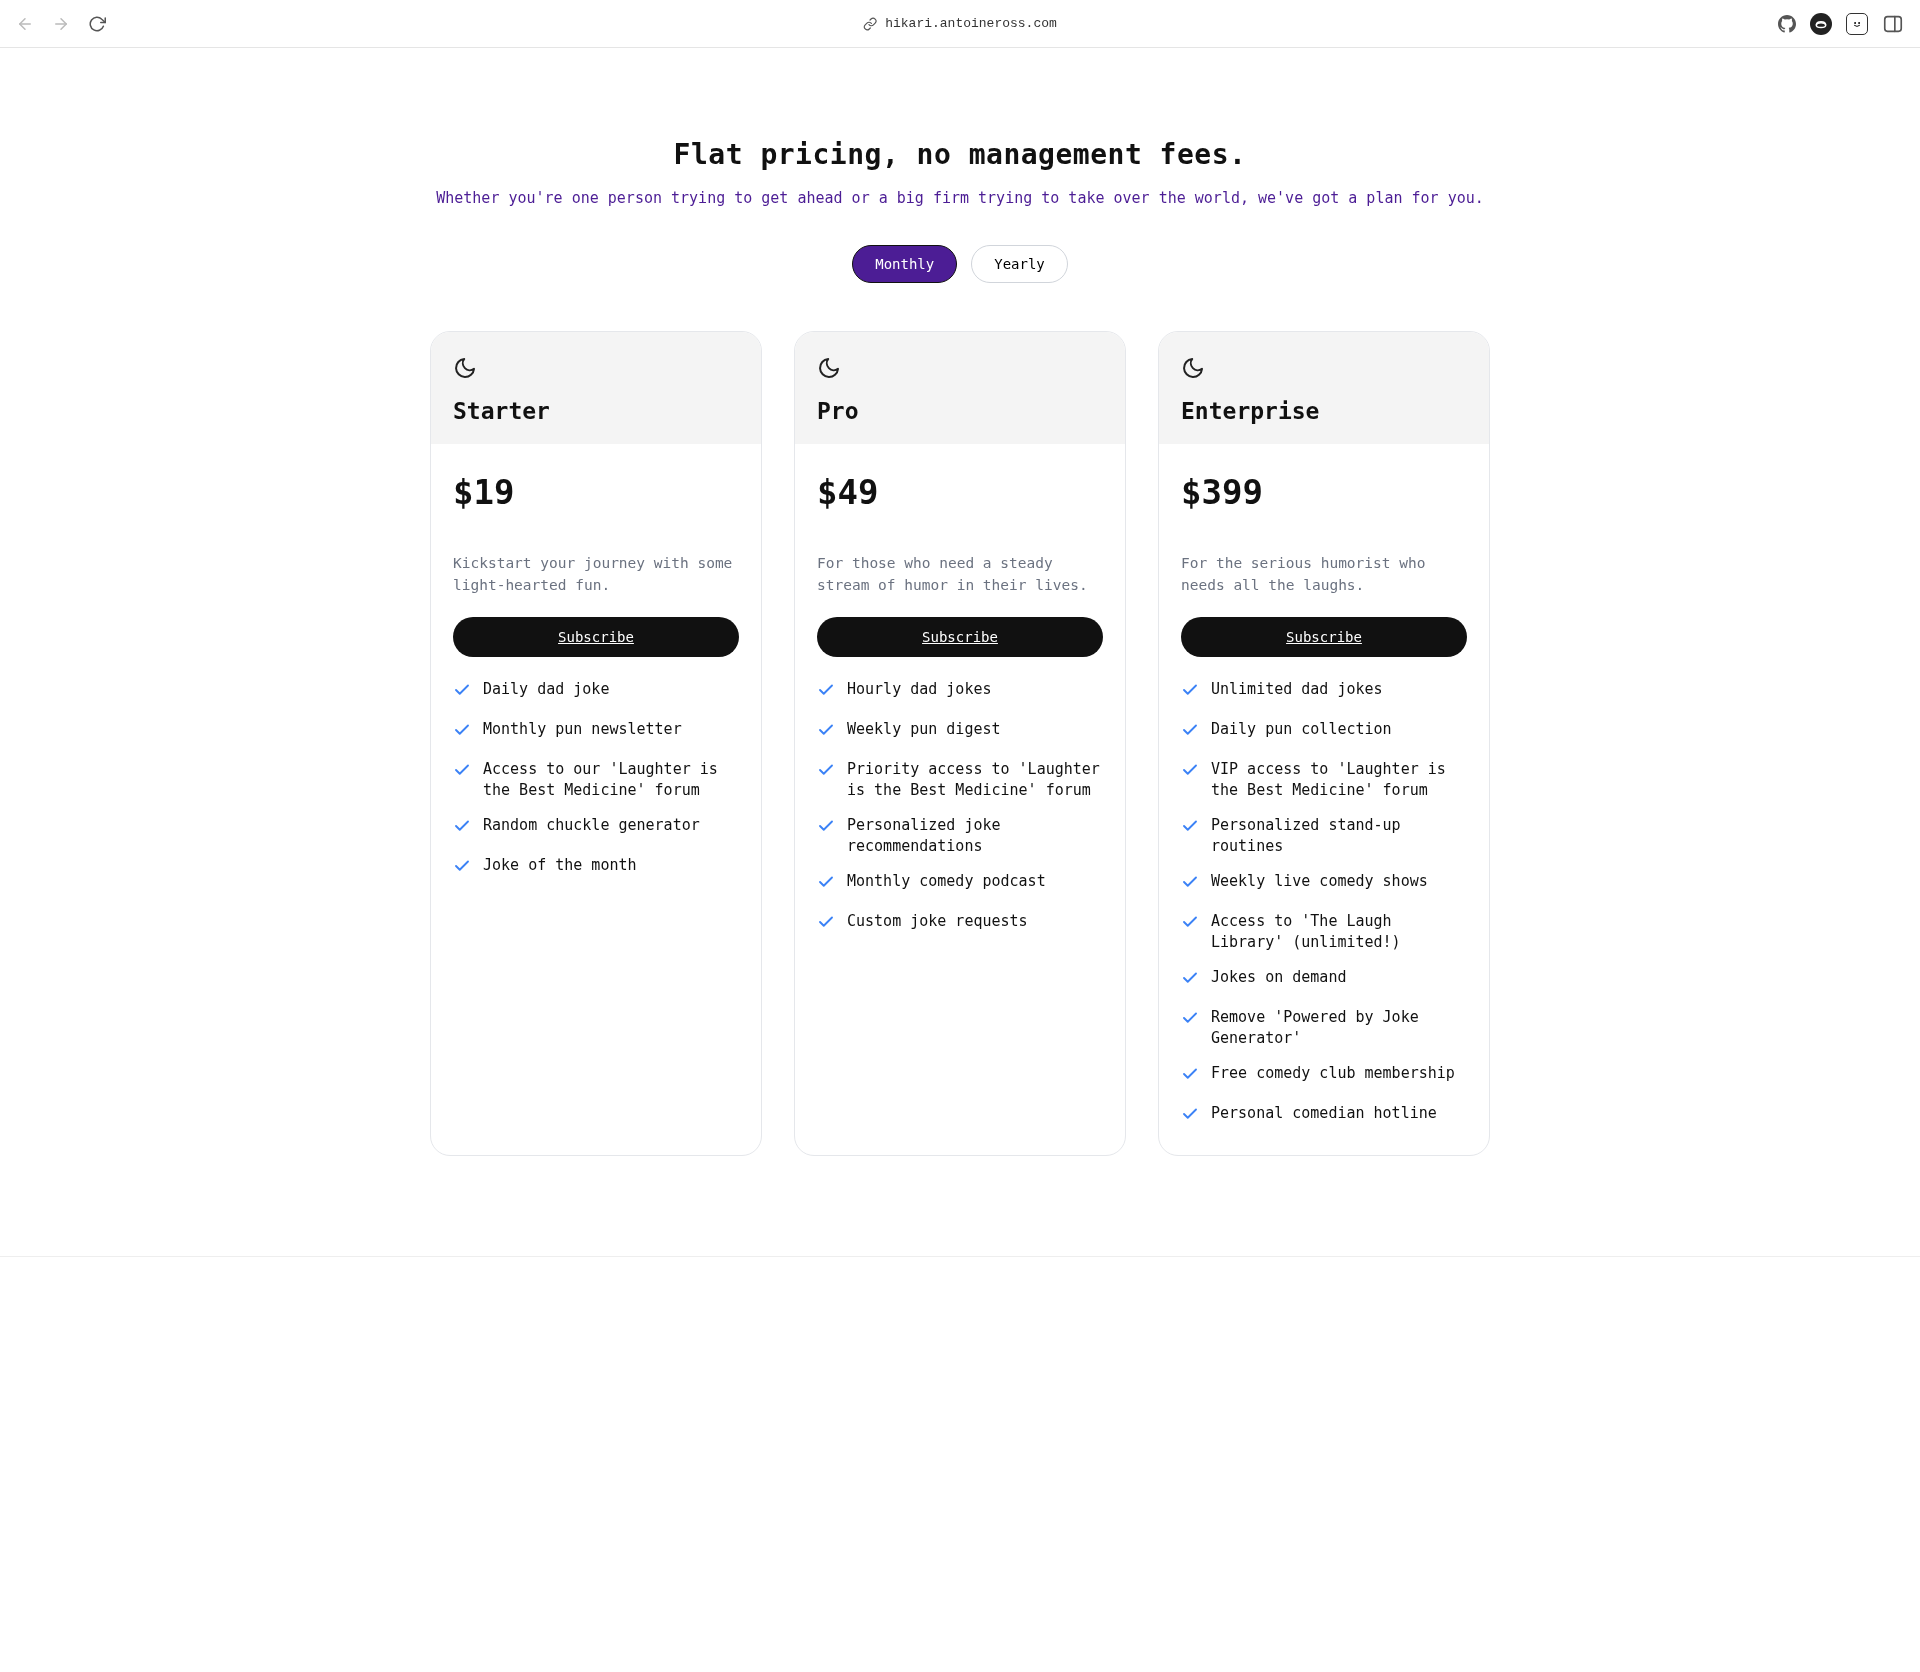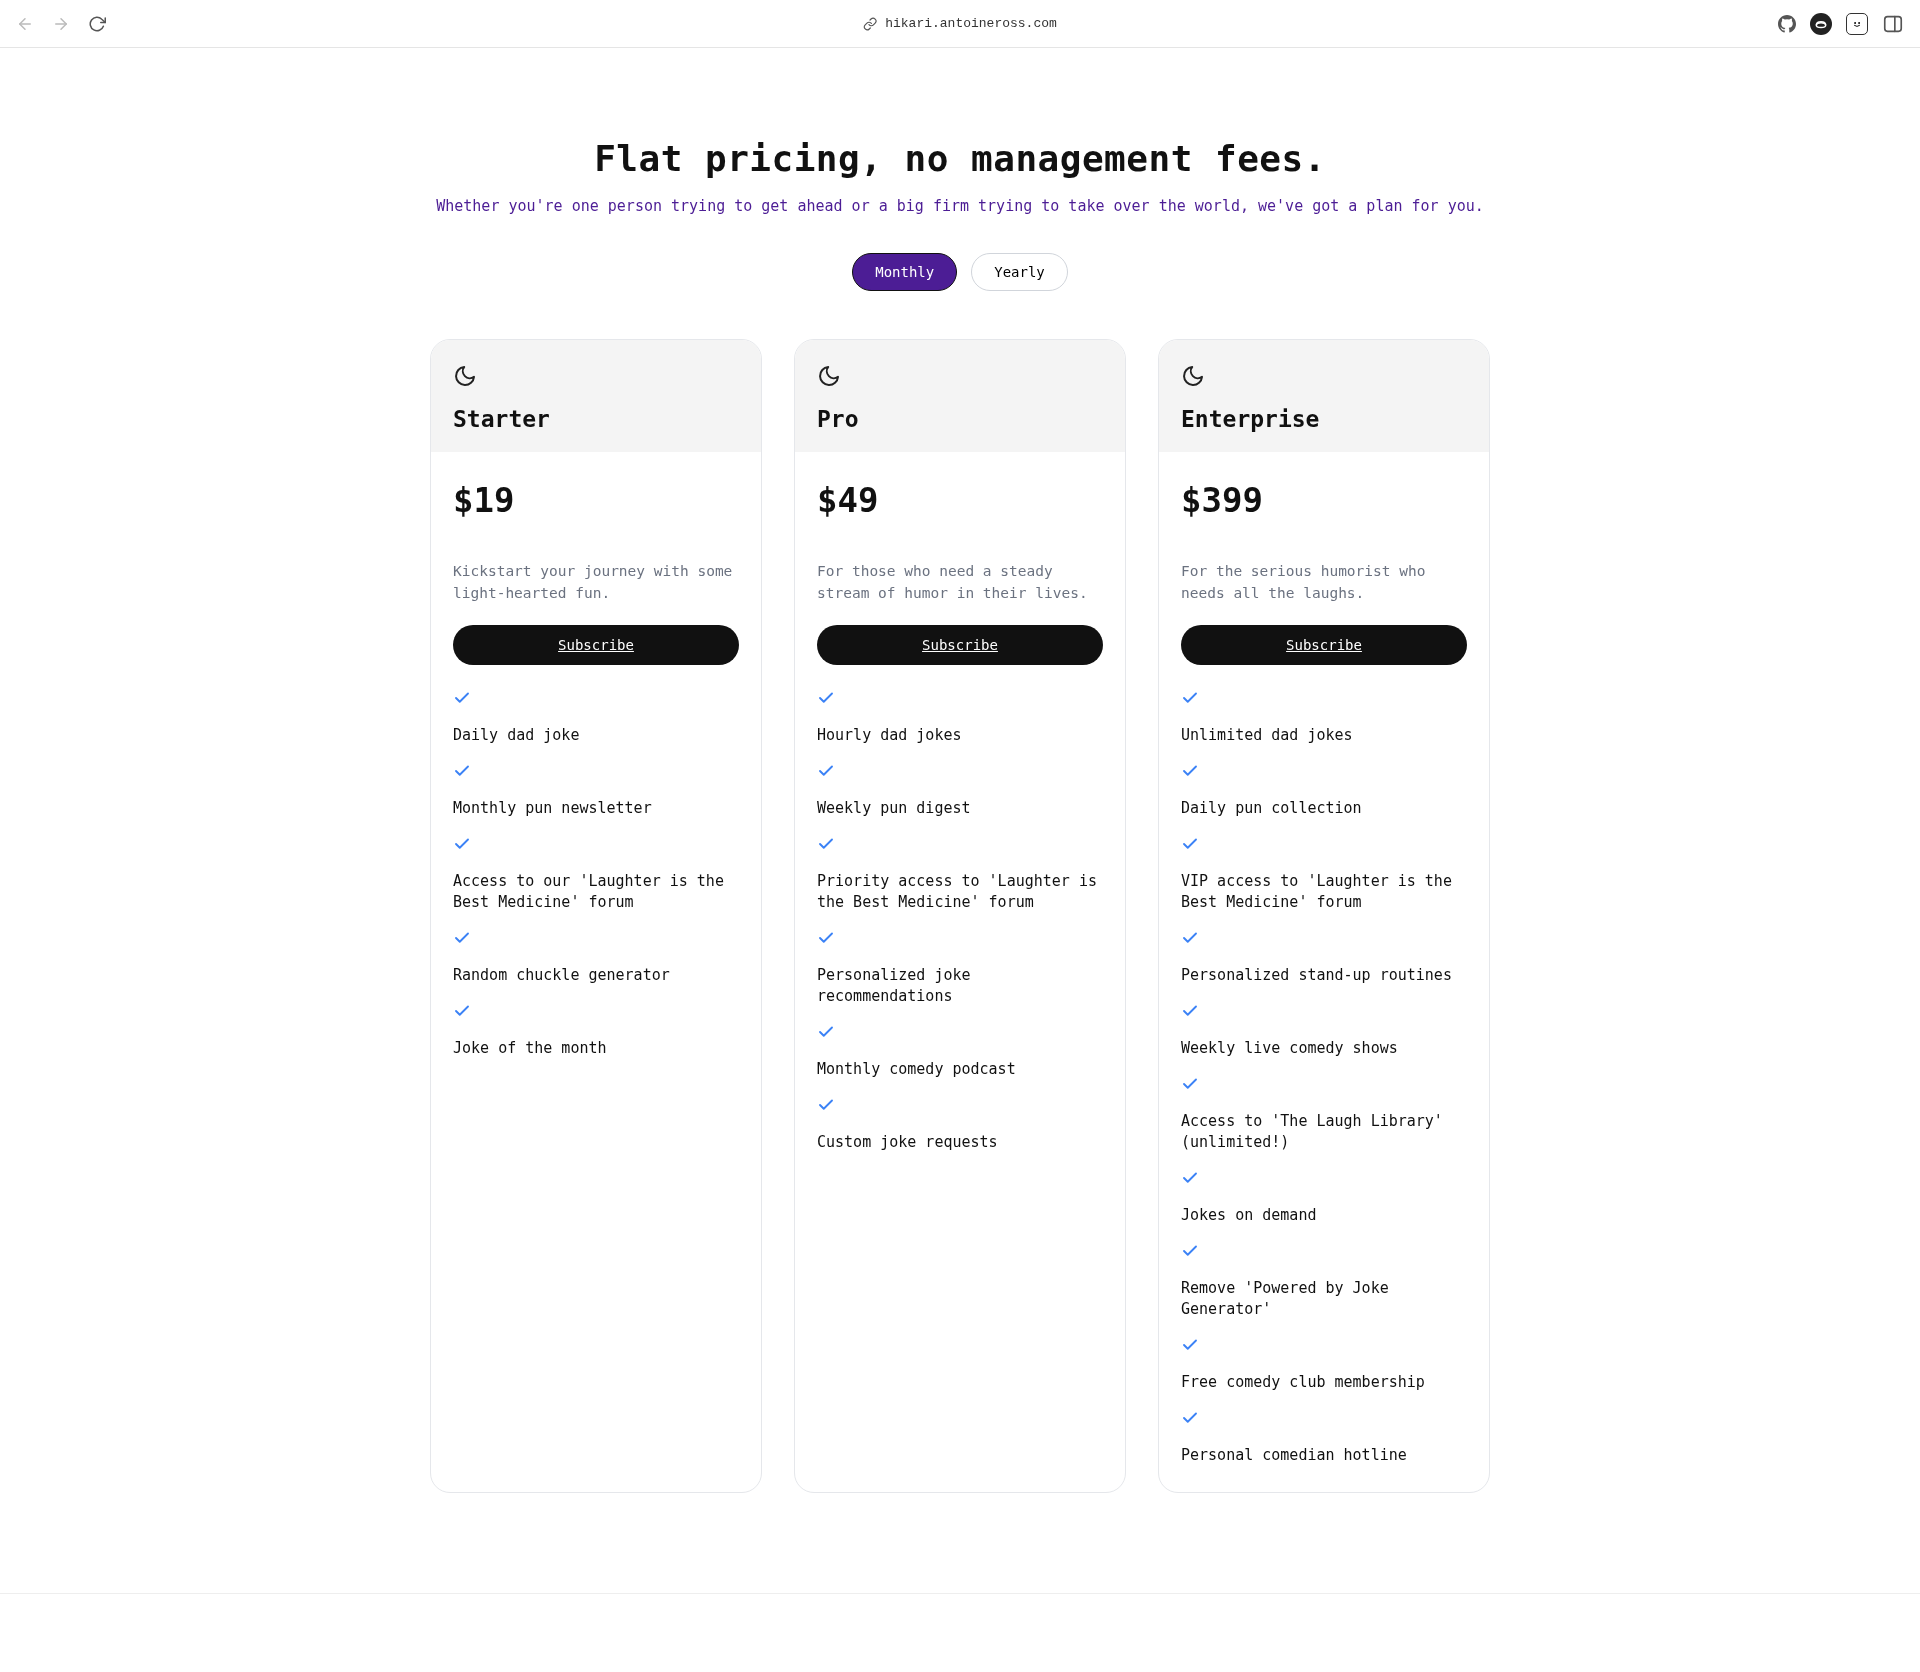--- a/index.html
+++ b/index.html
@@ -52,21 +52,21 @@
     display: flex; align-items: center; justify-content: center;
     font-size: 11px;
   }
   .page {
     max-width: 1100px;
     margin: 0 auto;
     padding: 90px 20px 60px;
   }
   .heading {
     text-align: center;
-    font-size: 36px;
+    font-size: 28px;
     font-weight: 700;
     letter-spacing: 0.5px;
     margin-bottom: 18px;
   }
   .subheading {
     text-align: center;
     color: #4c1d95;
     font-size: 15px;
     margin-bottom: 38px;
   }
@@ -119,21 +119,21 @@
     border: none;
     border-radius: 999px;
     padding: 12px 0;
     font-size: 14px;
     font-family: inherit;
     cursor: pointer;
     margin-bottom: 22px;
     text-decoration: underline;
   }
   .features { list-style: none; display: flex; flex-direction: column; gap: 14px; }
-  .feature { display: flex; gap: 12px; align-items: flex-start; font-size: 15px; line-height: 1.4; flex-direction: column; }
+  .feature { display: flex; gap: 12px; align-items: flex-start; font-size: 15px; line-height: 1.4; }
   .feature .check { flex-shrink: 0; color: #3b82f6; margin-top: 2px; }
   .feature .check svg { width: 18px; height: 18px; }
   .bottom-bar {
     border-top: 1px solid #eee;
     height: 28px;
     margin-top: 40px;
   }
 </style>
 </head>
 <body>

